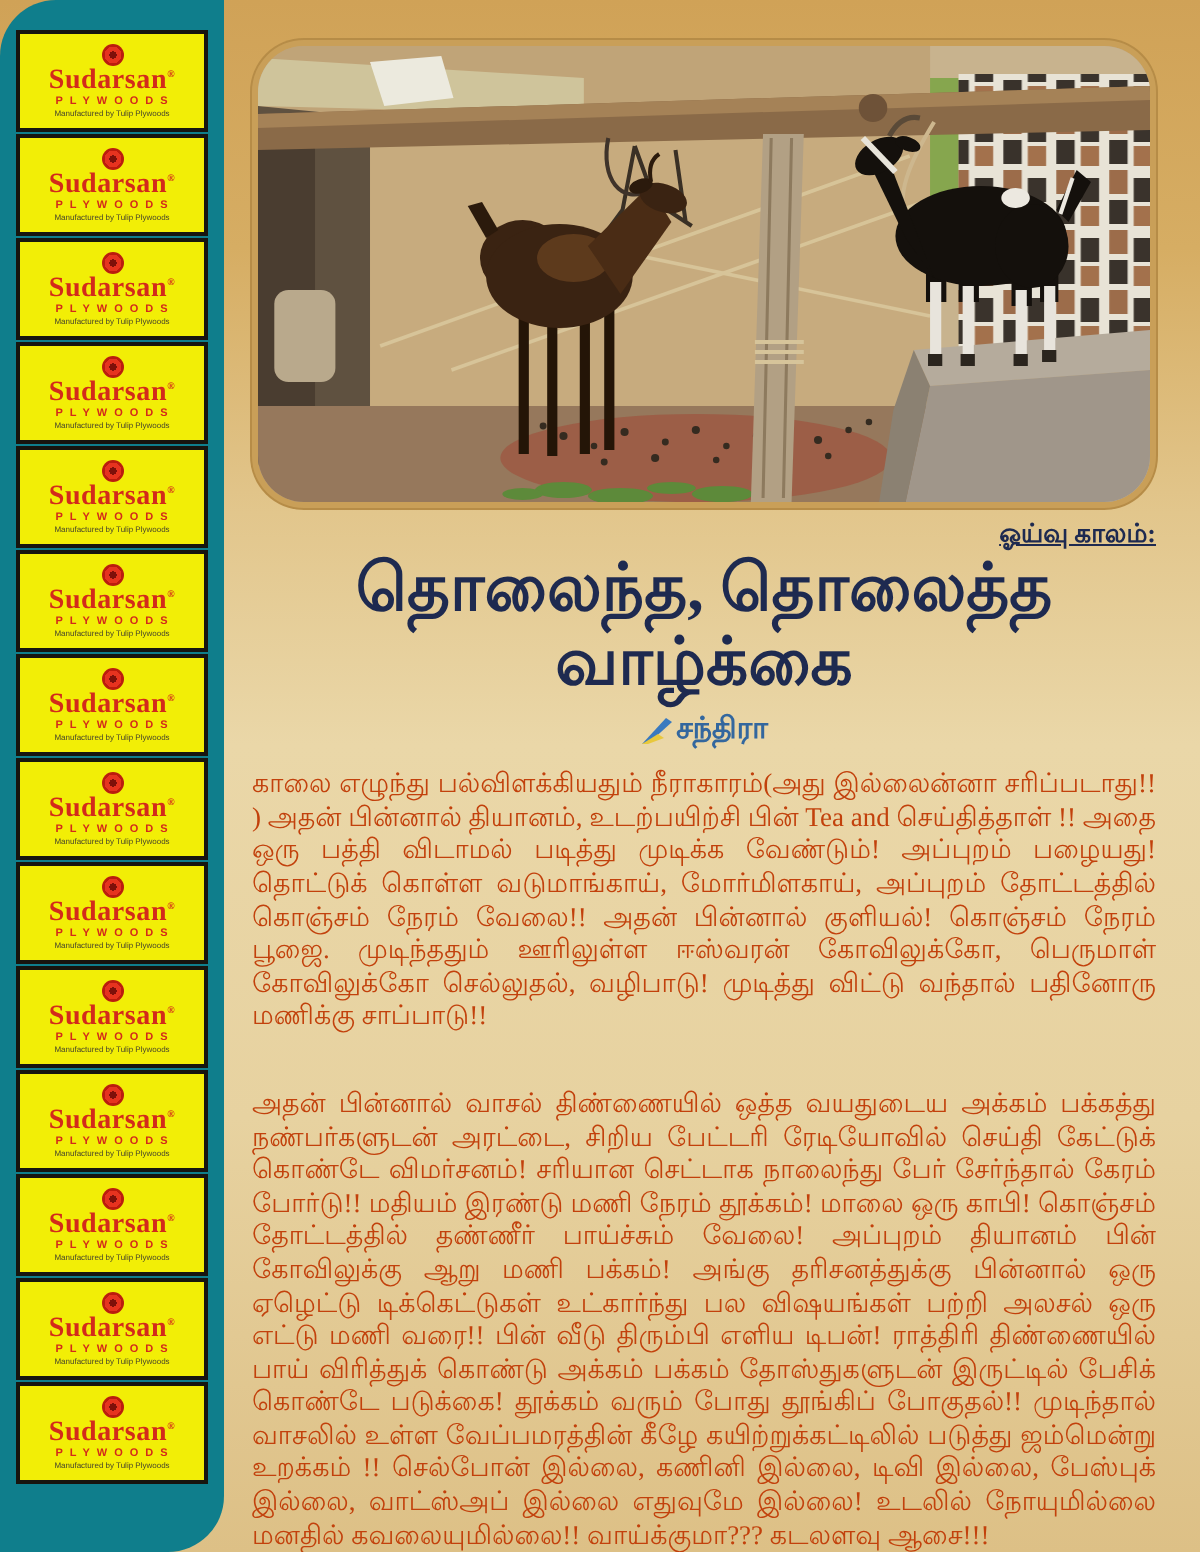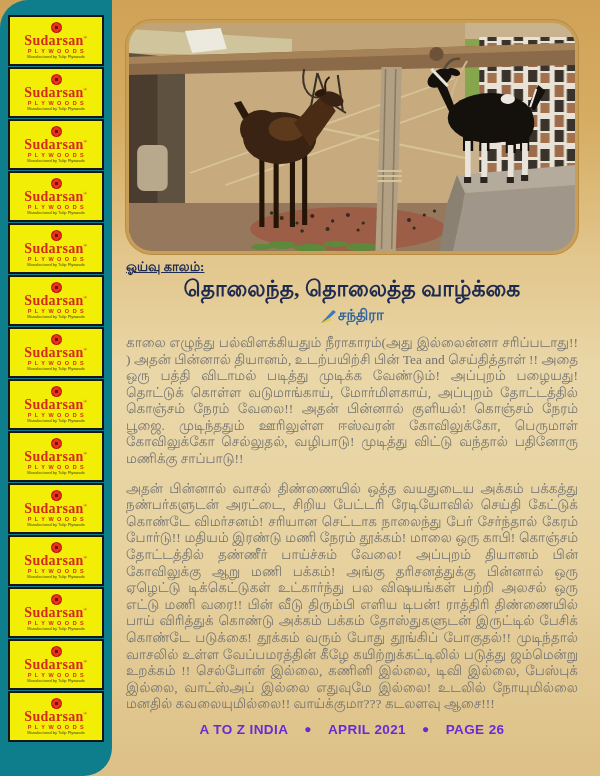--- a/index.html
+++ b/index.html
@@ -28,29 +28,29 @@
   .tagline{font-family:"Liberation Sans",sans-serif;font-size:4px;line-height:1;color:#46442c;}
   
   .content{margin-left:112px;padding:20px 22px 0 14px;position:relative;z-index:1;}
   .photo{
     height:228px;border-radius:26px;overflow:hidden;position:relative;
     border:3px solid #c99f58;box-shadow:0 0 0 1px #b68c47;
     background:#c0a478;
   }
   .photo svg{display:block;width:100%;height:100%;}
   .kicker{
-    margin-top:6px;text-align:left;font-weight:bold;font-size:13px;line-height:1.1;
+    margin-top:6px;text-align:right;font-weight:bold;font-size:13px;line-height:1.1;
     color:#1e2a50;text-decoration:underline;
   }
-  .title{margin-top:3px;text-align:center;font-weight:bold;font-size:22px;line-height:1.12;color:#1e2a50;}
+  .title{margin-top:3px;text-align:center;font-weight:bold;font-size:33px;line-height:1.12;color:#1e2a50;}
   .byline{margin-top:5px;display:flex;align-items:center;justify-content:center;gap:0;
     font-weight:bold;font-size:15px;color:#33679e;}
-  .bodytext{margin-top:9px;font-size:13.5px;line-height:1.23;text-align:justify;color:#737373;}
+  .bodytext{margin-top:9px;font-size:13.5px;line-height:1.23;text-align:justify;color:#c2410c;}
   .bodytext p{margin:0;}
-  .bodytext p + p{margin-top:13px;}
+  .bodytext p + p{margin-top:27px;}
   
   .footer{
     margin-top:9px;display:flex;justify-content:center;align-items:center;gap:16px;
     font-family:"Liberation Sans",sans-serif;font-weight:bold;font-size:13.5px;
     color:#6d28d9;letter-spacing:.4px;
   }
   .footer .dot{font-size:12px;line-height:1;}
 </style>
 </head>
 <body>

